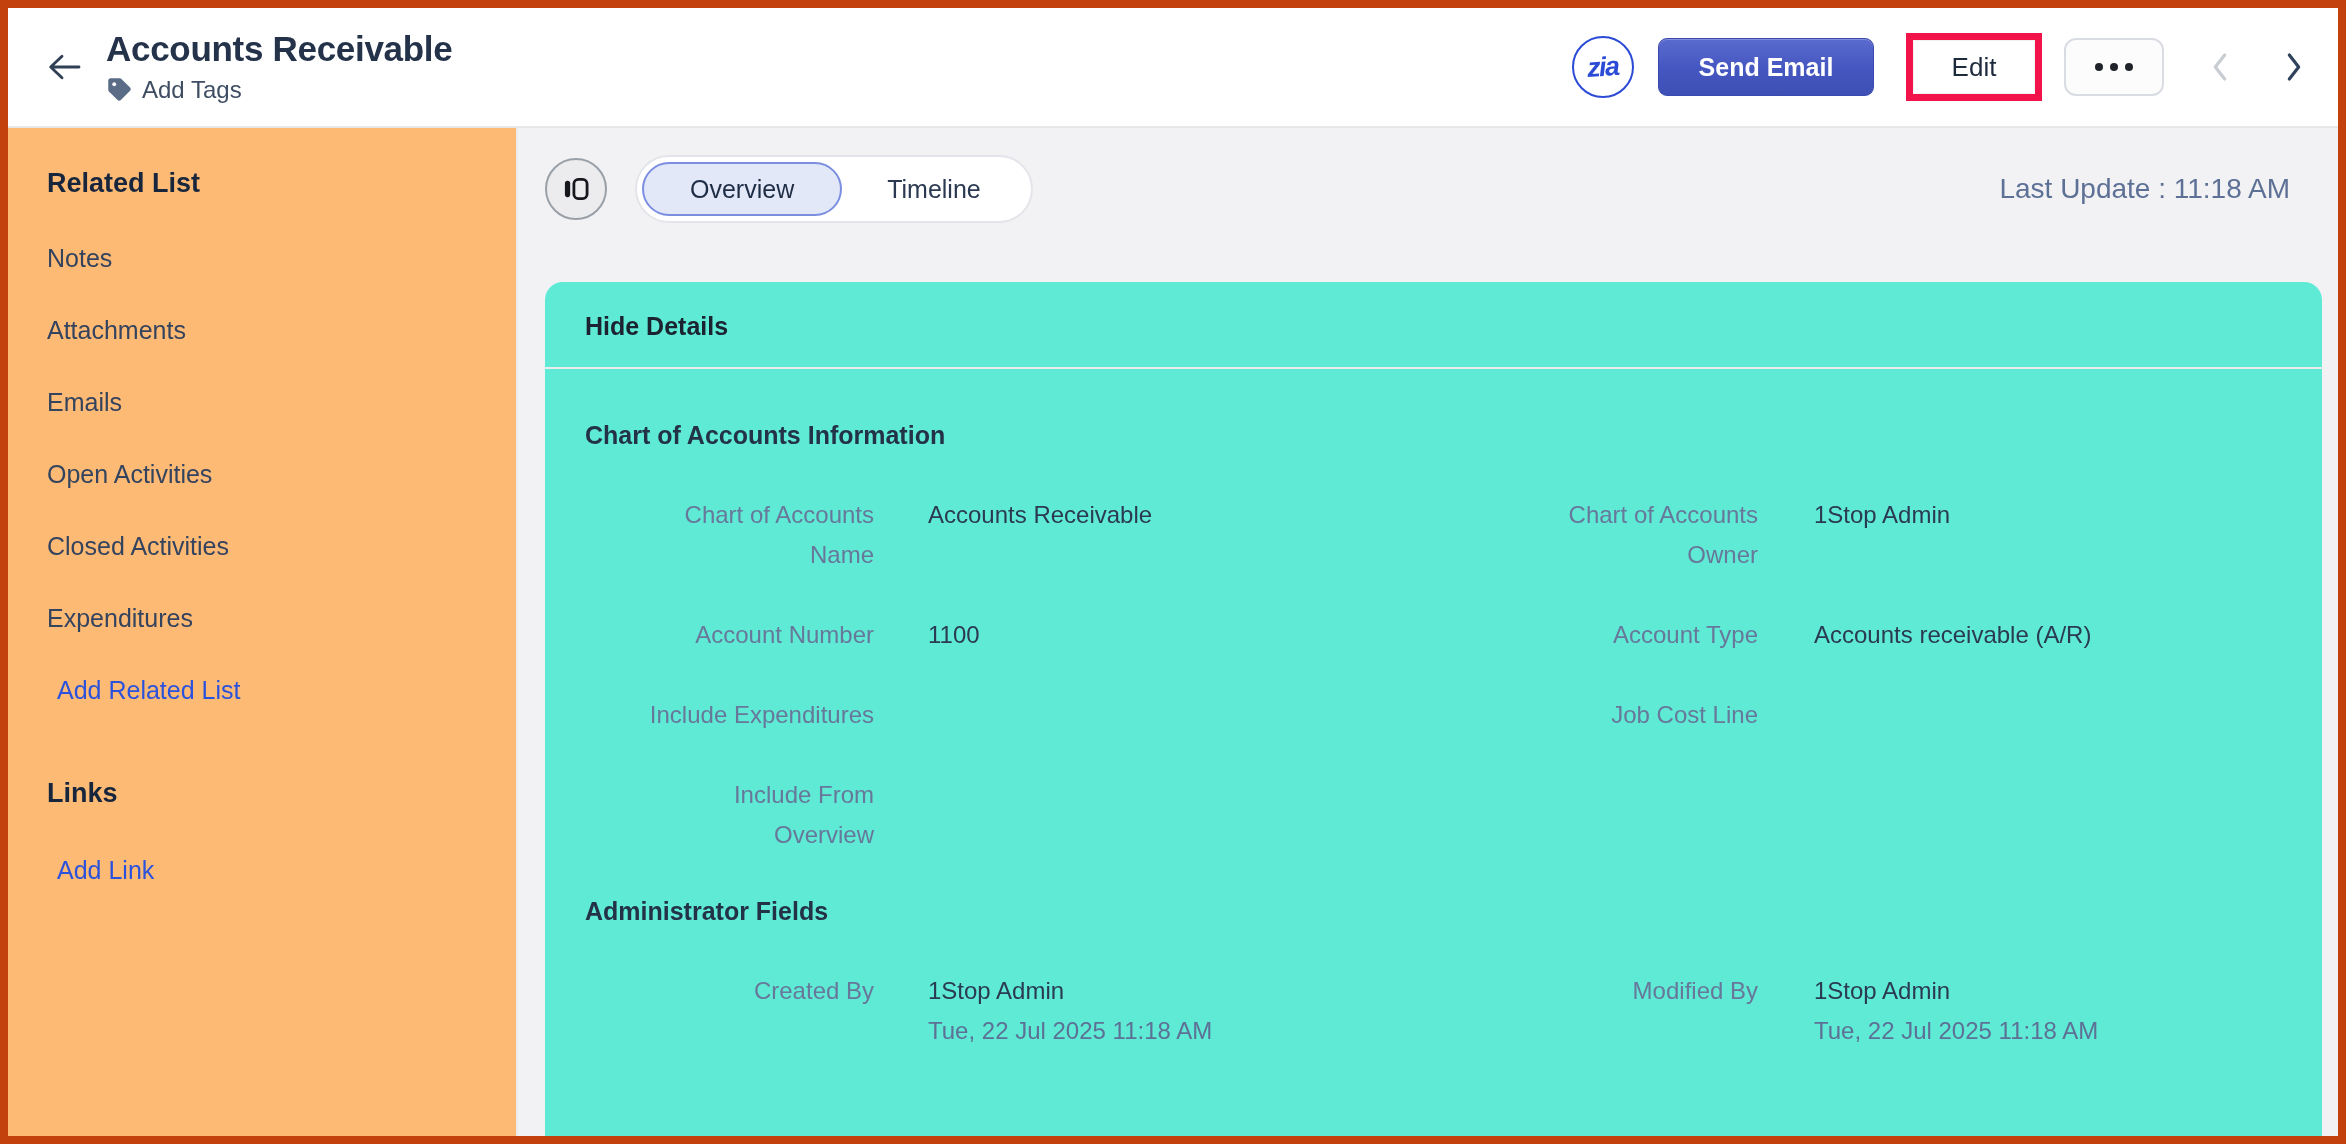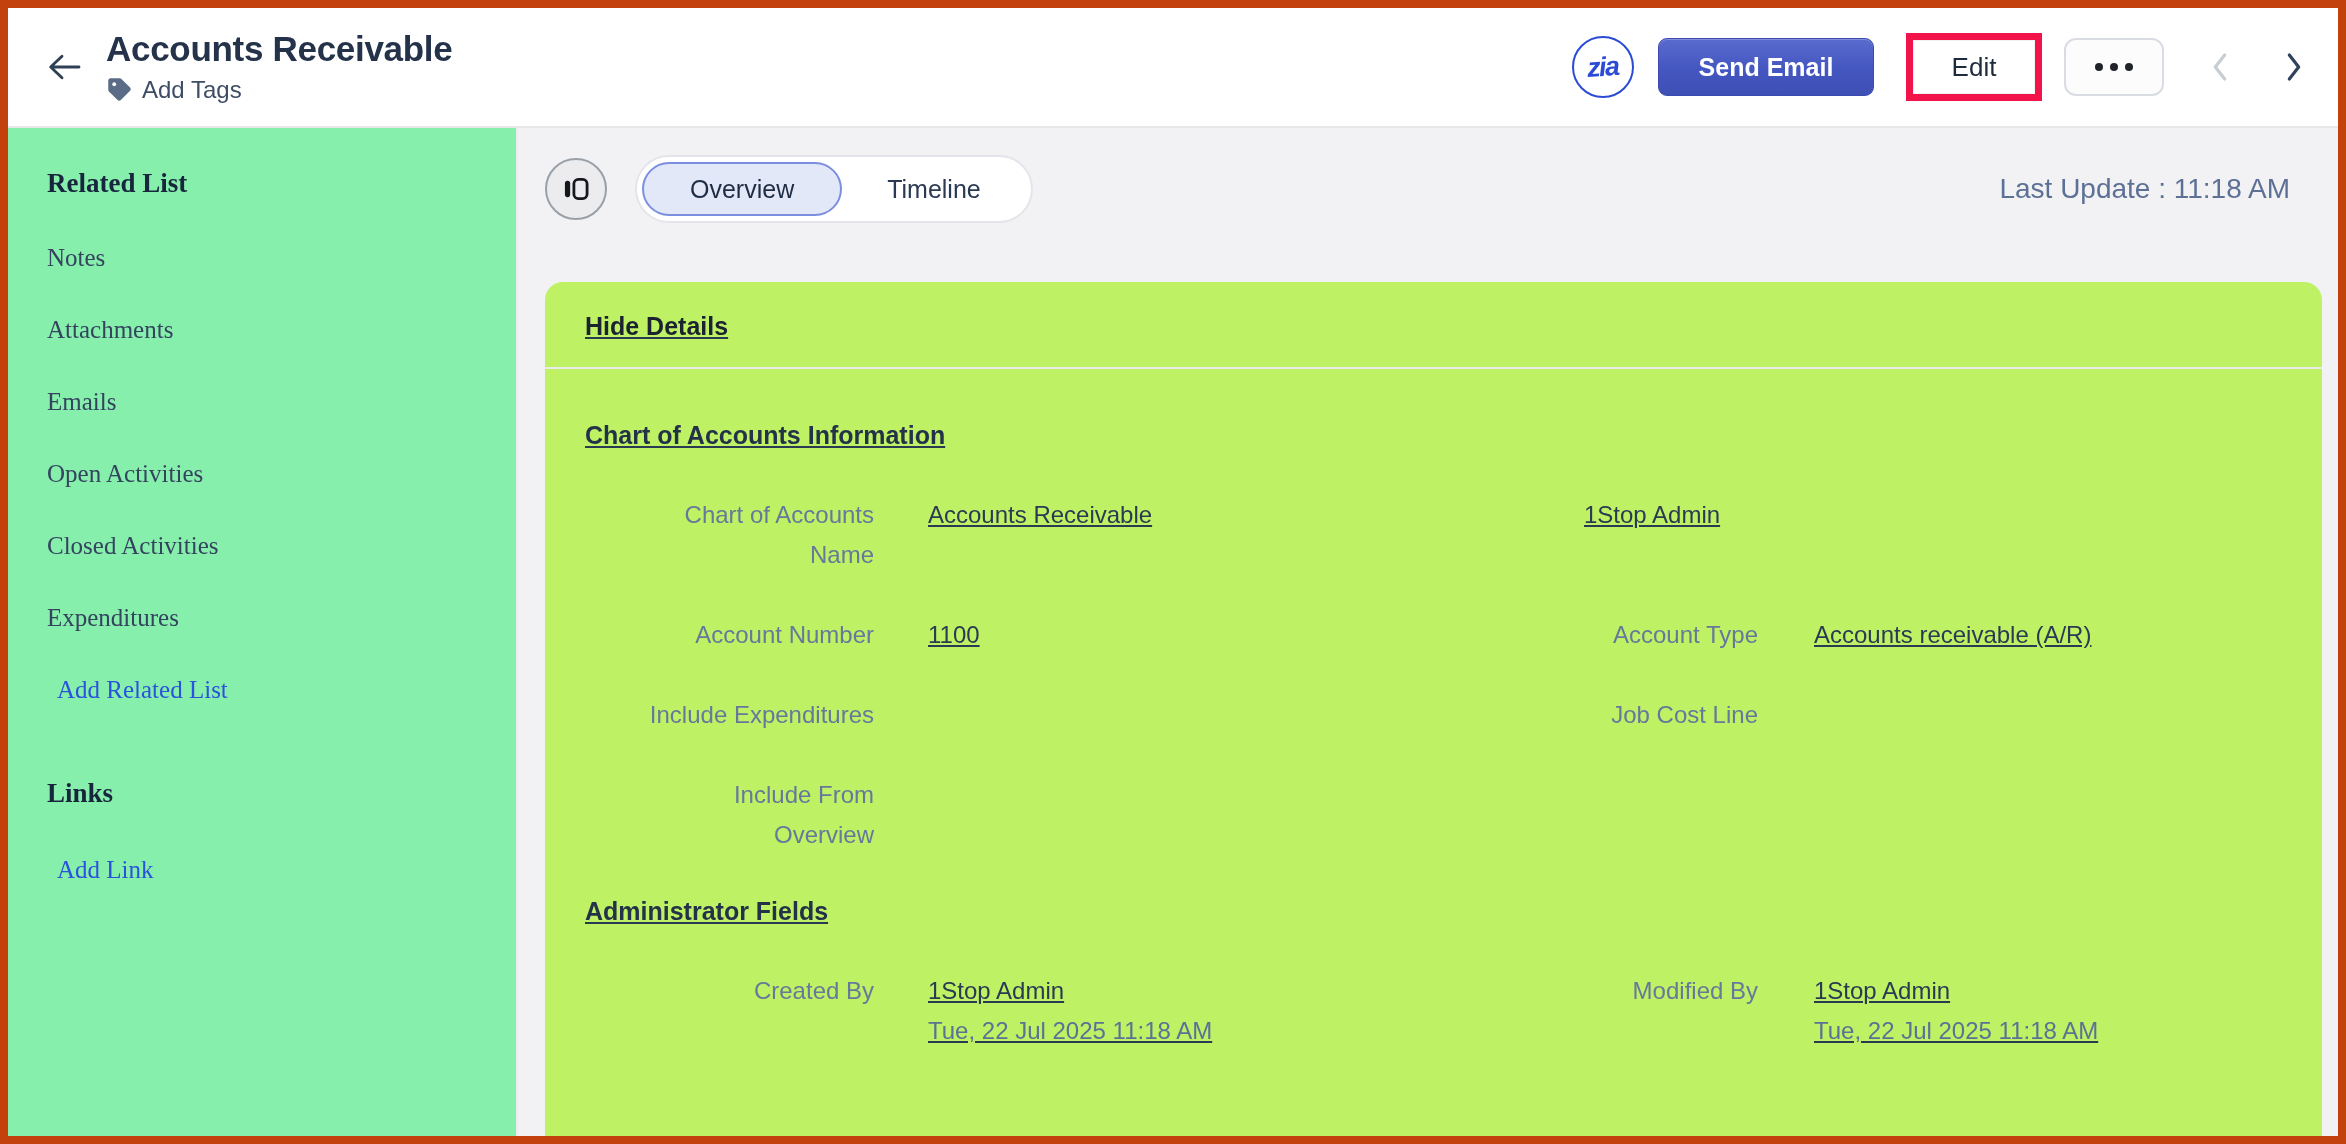--- a/index.html
+++ b/index.html
@@ -84,24 +84,23 @@
     background: none; border: none; cursor: pointer;
   }
   .nav-chevron.prev { cursor: default; }
 
   
   .page-body { flex: 1 1 auto; display: flex; min-height: 0; }
 
   
   .sidebar {
     width: 510px; flex: 0 0 510px;
-    background: #86efac;
+    background: #fdba74;
     border-right: 2px solid #ececee;
     padding: 40px 20px 0 39px;
-    font-family: Liberation Serif, serif;
   }
   .side-heading {
     font-size: 27px; font-weight: 700; color: #17263c;
     line-height: 30px;
   }
   .side-list { list-style: none; margin-top: 24px; }
   .side-item {
     height: 72px; display: flex; align-items: center;
     font-size: 25px; color: #34435e; cursor: pointer;
   }
@@ -144,24 +143,23 @@
     color: #1e2c44; font-weight: 500; padding: 0 46px;
   }
   .last-update {
     margin-left: auto; margin-right: 32px;
     font-size: 28px; color: #5d7095;
   }
 
   
   .panel {
     margin-top: 58px; flex: 1 1 auto;
-    background: #bef264;
+    background: #5eead4;
     border-radius: 18px 18px 0 0;
     overflow: hidden;
-    text-decoration: underline;
   }
   .panel-header {
     padding: 30px 40px 26px;
     border-bottom: 2px solid #ebebed;
     font-size: 25px; font-weight: 700; color: #1c2330;
   }
   .panel-body { padding: 50px 40px 0; }
   .section-heading {
     font-size: 25px; font-weight: 700; color: #233248;
     line-height: 32px; margin-bottom: 44px;
@@ -266,20 +264,21 @@
       <section class="panel">
         <div class="panel-header">Hide Details</div>
         <div class="panel-body">
             <section class="fields-section">
               <h3 class="section-heading">Chart of Accounts Information</h3>
               <div class="field-row">
                 <div class="f-label"><span>Chart of Accounts Name</span></div>
                 <div class="f-value">
                   <div class="v-main">Accounts Receivable</div>
                 </div>
+                <div class="f-label"><span>Chart of Accounts Owner</span></div>
                 <div class="f-value right-col">
                   <div class="v-main">1Stop Admin</div>
                 </div>
               </div>
               <div class="field-row">
                 <div class="f-label"><span>Account Number</span></div>
                 <div class="f-value">
                   <div class="v-main">1100</div>
                 </div>
                 <div class="f-label"><span>Account Type</span></div>

